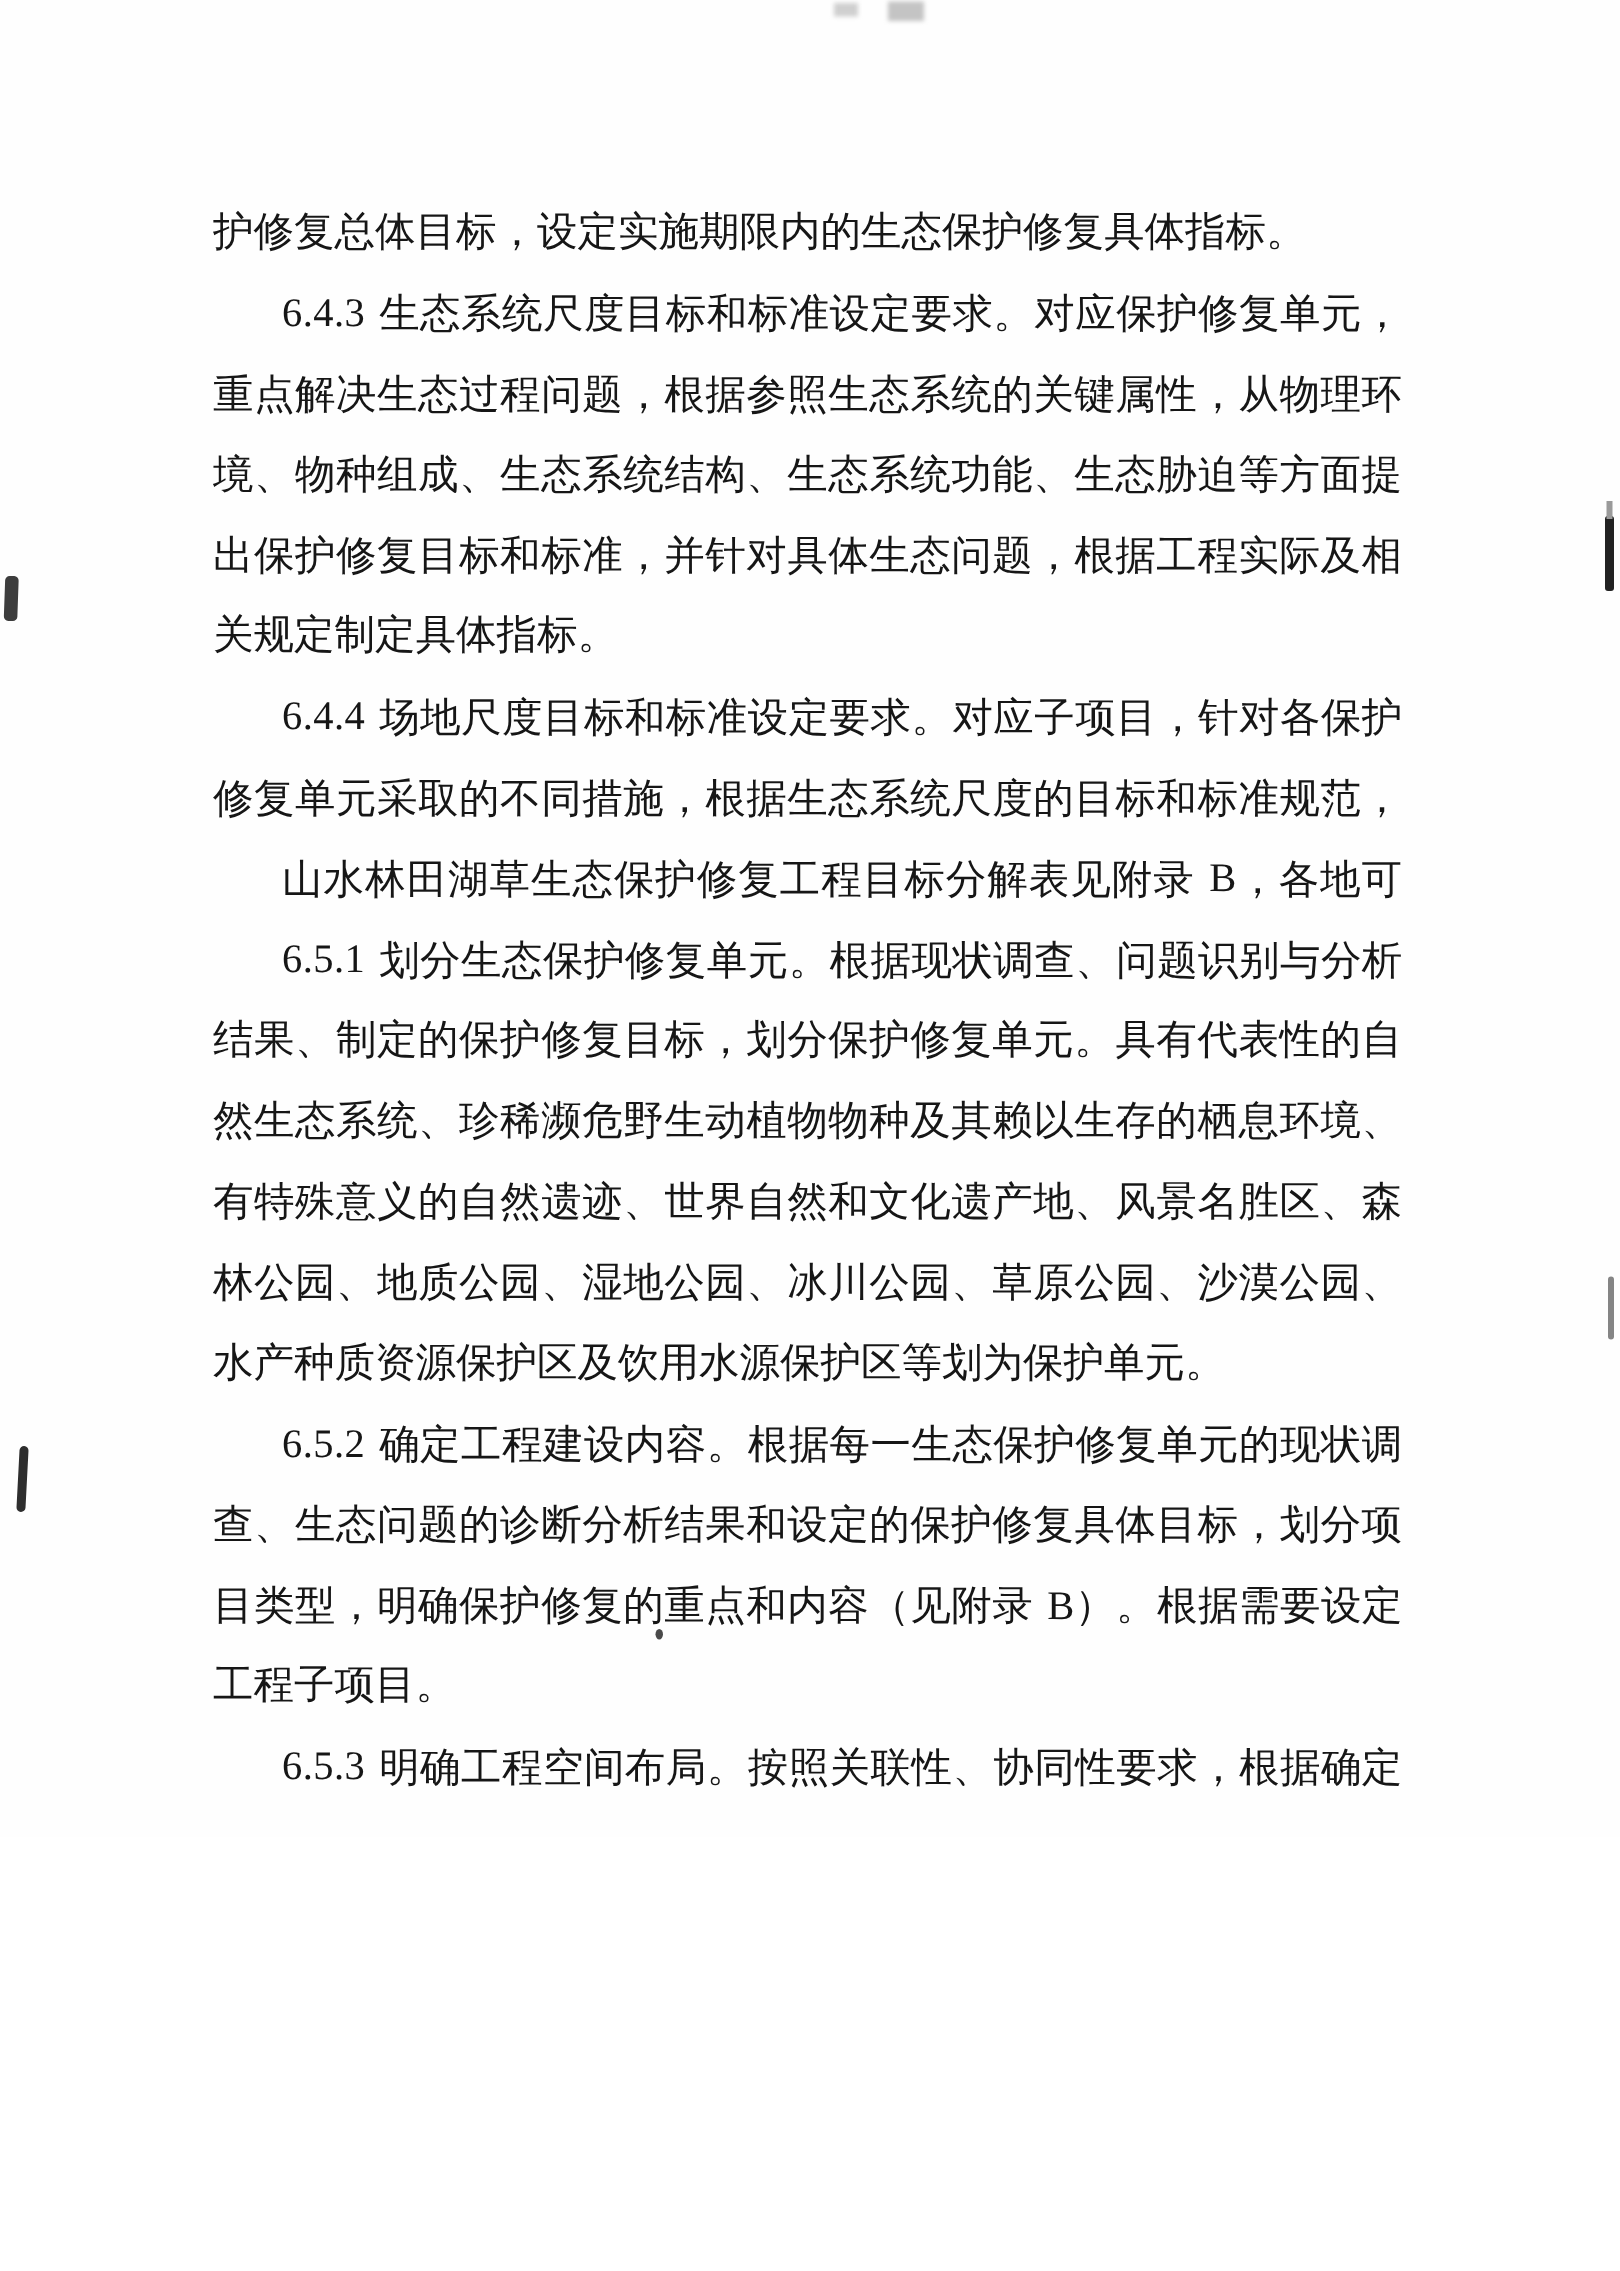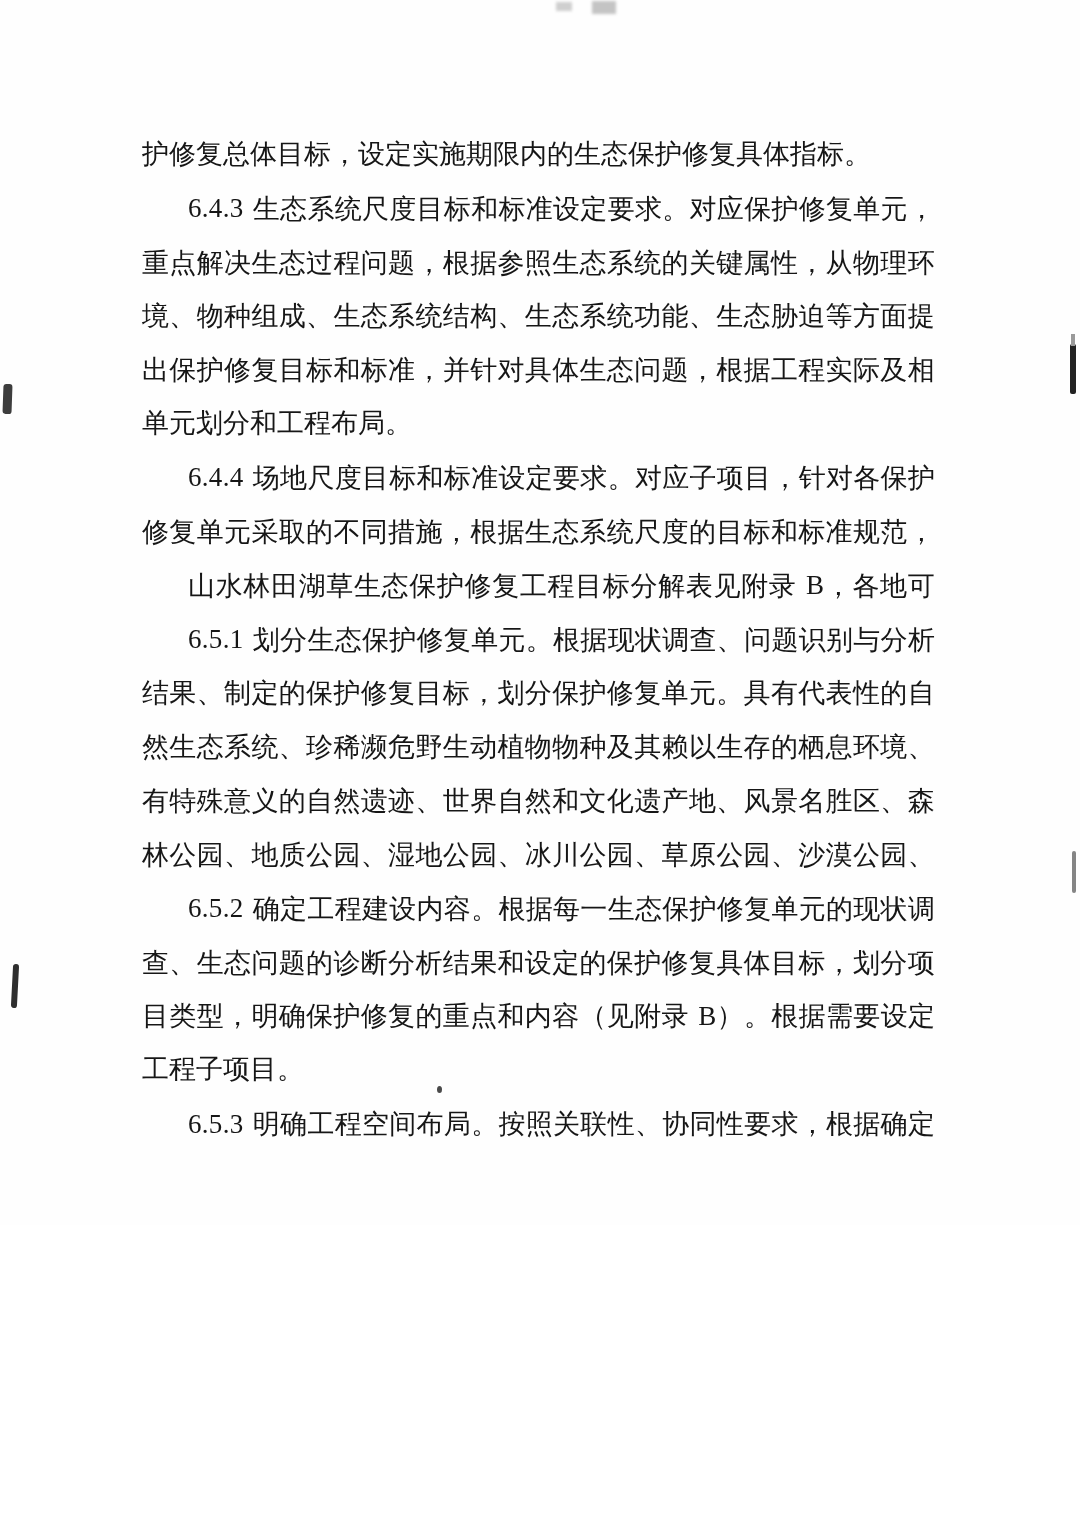--- a/index.html
+++ b/index.html
@@ -191,21 +191,21 @@
         <span>，</span>
         <span>根</span>
         <span>据</span>
         <span>工</span>
         <span>程</span>
         <span>实</span>
         <span>际</span>
         <span>及</span>
         <span>相</span>
       </div>
-      <div class="line">单元划分和工程布局。</div>
+      <div class="line">关规定制定具体指标。</div>
       <div class="line indent justify">
         <span>6</span>
         <span>.</span>
         <span>4</span>
         <span>.</span>
         <span>4</span>
         <span class="sp">&nbsp;</span>
         <span>场</span>
         <span>地</span>
         <span>尺</span>
@@ -443,20 +443,21 @@
         <span>原</span>
         <span>公</span>
         <span>园</span>
         <span>、</span>
         <span>沙</span>
         <span>漠</span>
         <span>公</span>
         <span>园</span>
         <span>、</span>
       </div>
+      <div class="line">水产种质资源保护区及饮用水源保护区等划为保护单元。</div>
       <div class="line indent justify">
         <span>6</span>
         <span>.</span>
         <span>5</span>
         <span>.</span>
         <span>2</span>
         <span class="sp">&nbsp;</span>
         <span>确</span>
         <span>定</span>
         <span>工</span>

